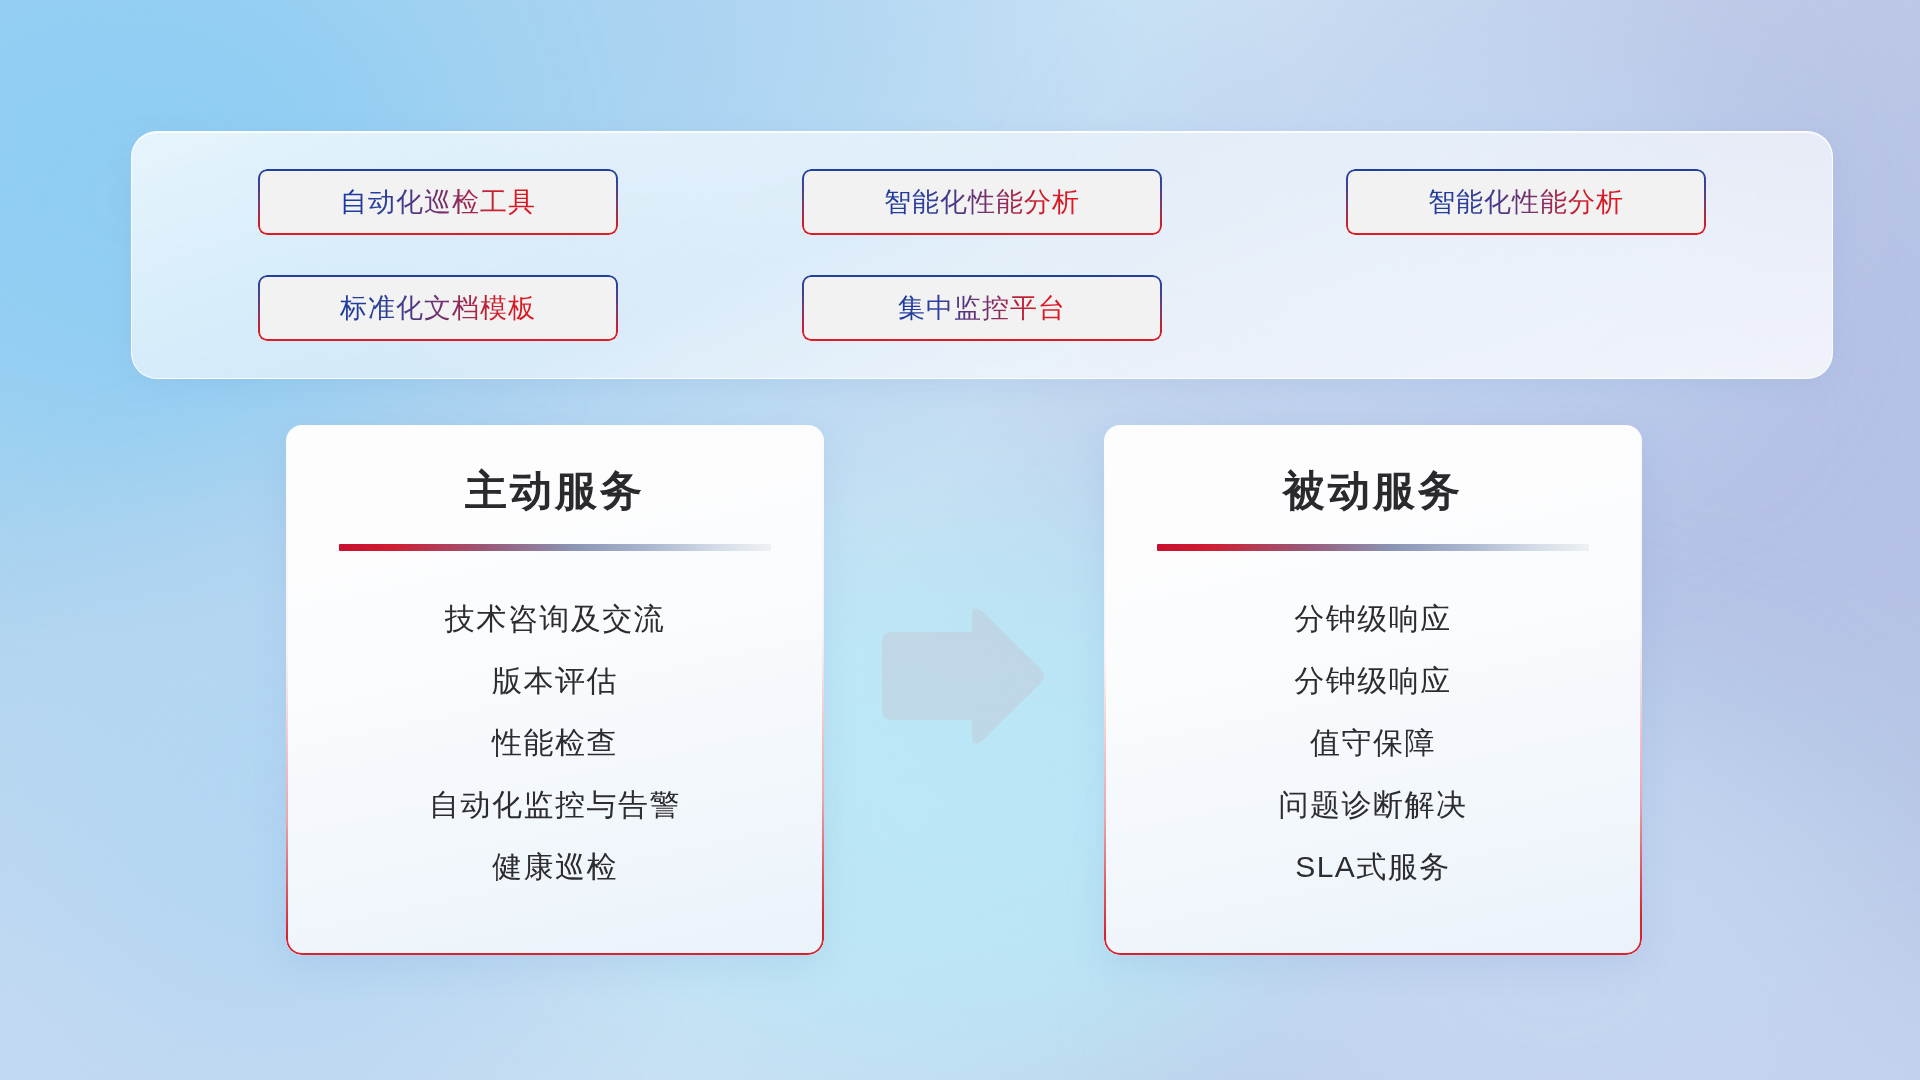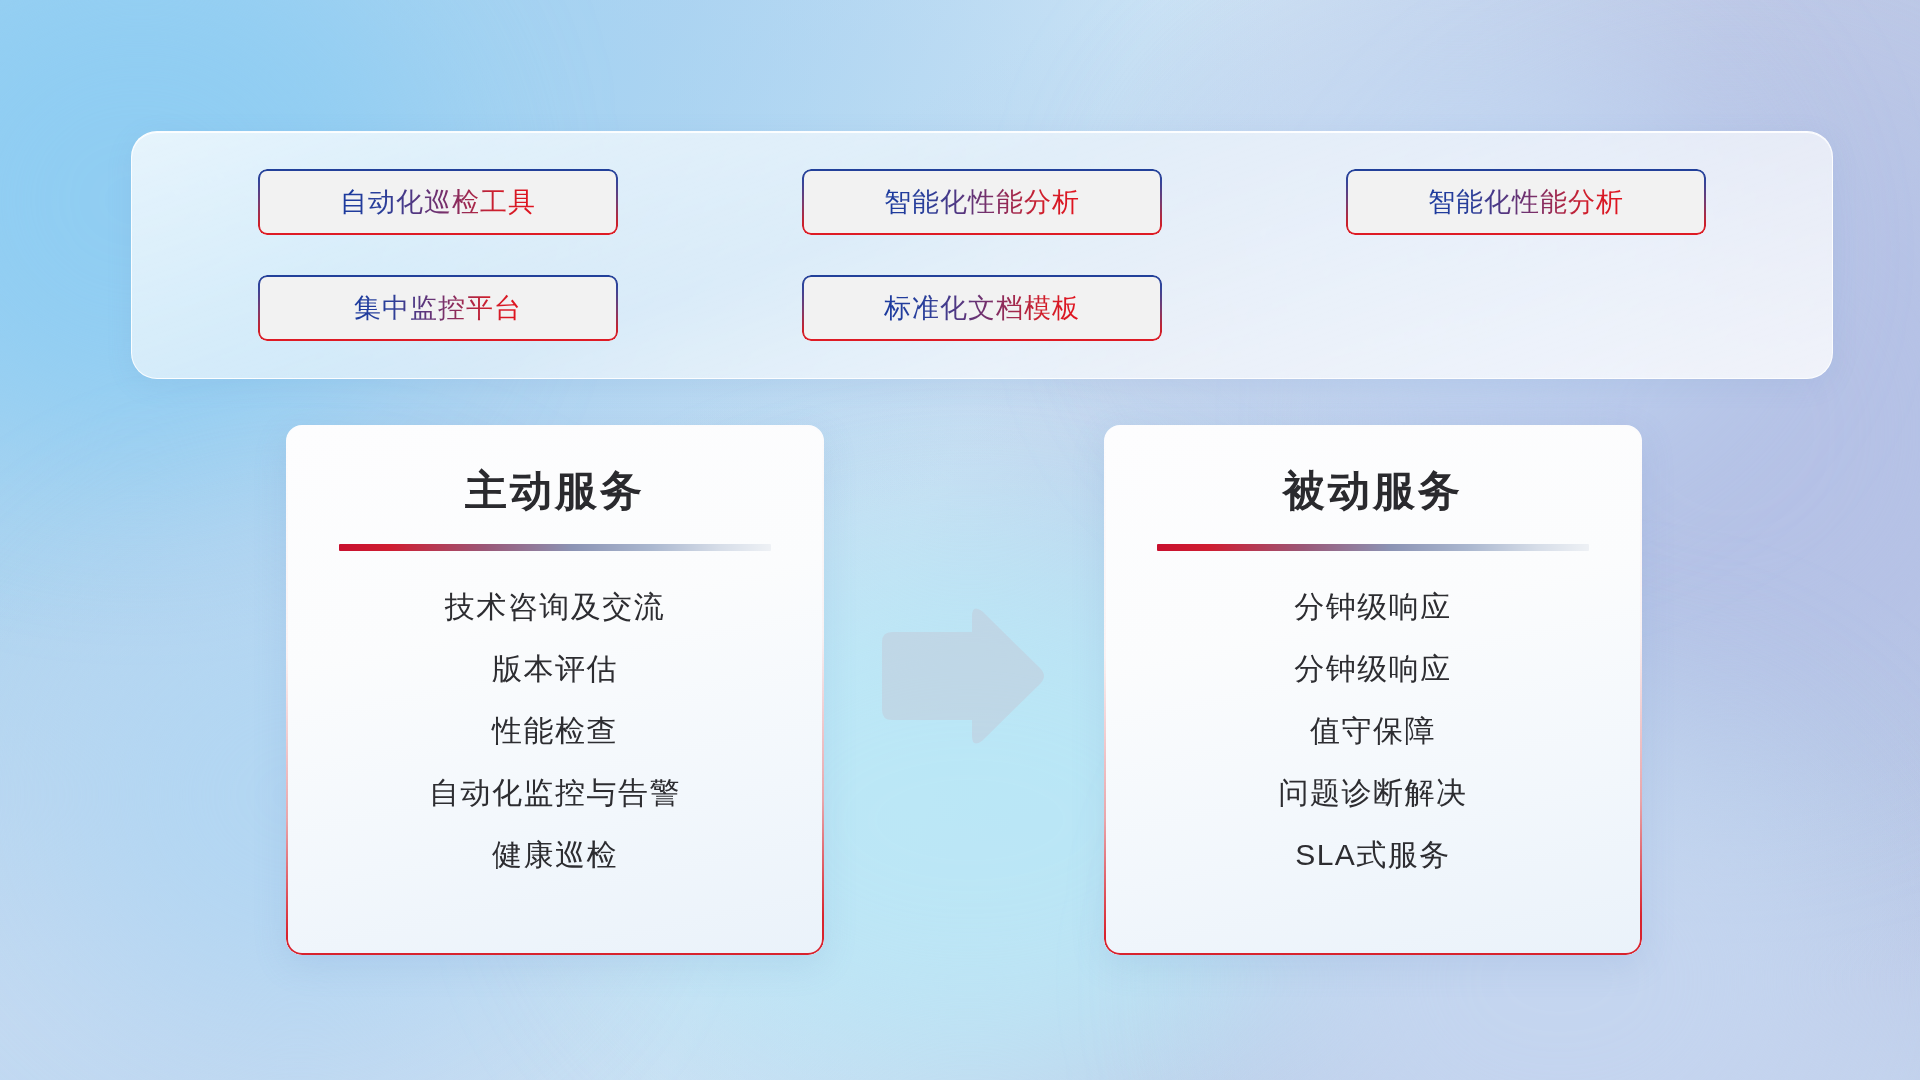--- a/index.html
+++ b/index.html
@@ -128,21 +128,21 @@
   .card-divider {
     position: relative;
     margin: 25px auto 0;
     width: 432px;
     height: 7px;
     border-radius: 1px;
     background: linear-gradient(90deg, #c8102e 0%, #cf1d31 12%, #9a5878 34%, #8b93b4 54%, #aab7cf 72%, #d6dde8 88%, #eef1f5 100%);
   }
   .card-items {
     position: relative;
-    margin-top: 36px;
+    margin-top: 48px;
     display:flex;
     flex-direction: column;
     align-items:center;
     gap: 21px;
   }
   .card-item {
     font-size: 30px;
     font-weight: 400;
     color: #2d2d31;
     letter-spacing: 1.5px;
@@ -177,25 +177,25 @@
 
     <div class="tag">
       <span class="tag-label">智能化性能分析</span>
     </div>
 
     <div class="tag">
       <span class="tag-label">智能化性能分析</span>
     </div>
 
     <div class="tag">
+      <span class="tag-label">标准化文档模板</span>
+    </div>
+
+    <div class="tag">
       <span class="tag-label">集中监控平台</span>
-    </div>
-
-    <div class="tag">
-      <span class="tag-label">标准化文档模板</span>
     </div>
 
   </div>
 </div>
 
 <div class="service-card" id="card-active">
   <div class="card-title">主动服务</div>
   <div class="card-divider"></div>
   <div class="card-items">
     <div class="card-item">技术咨询及交流</div>

